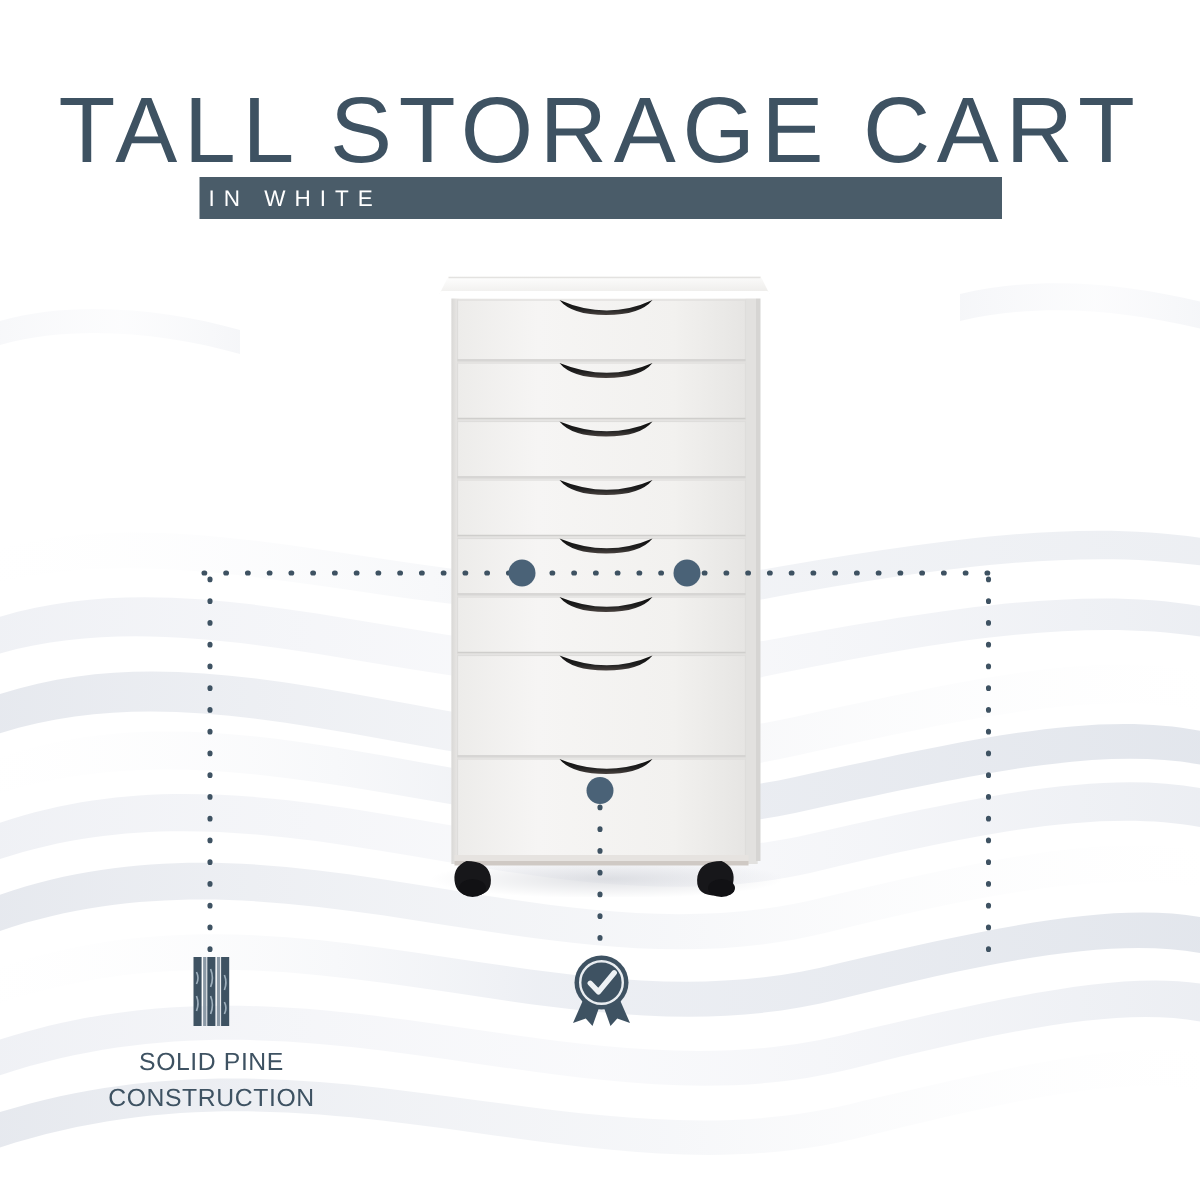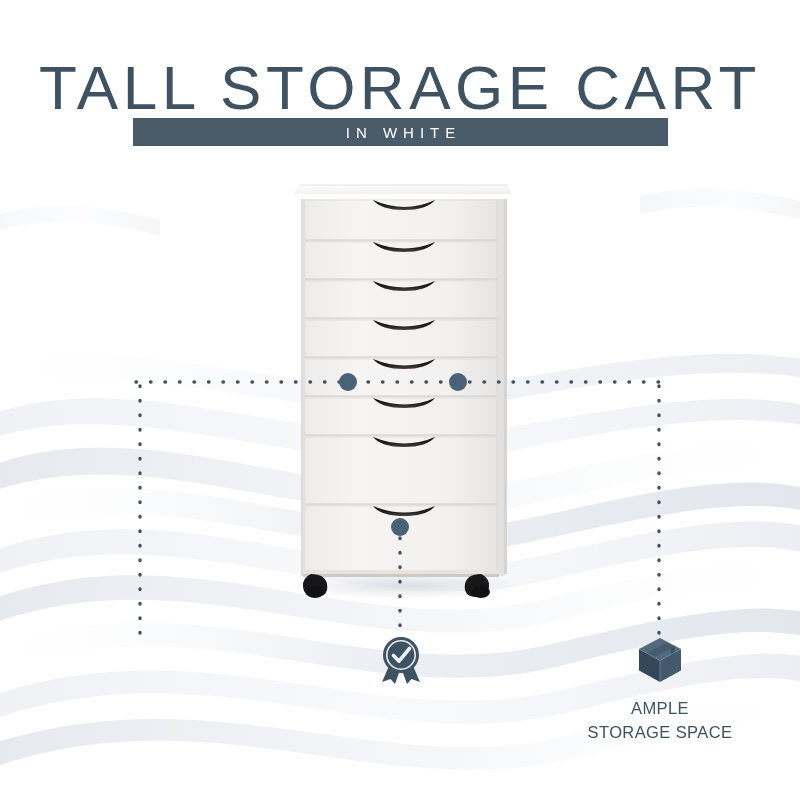--- a/index.html
+++ b/index.html
@@ -47,21 +47,20 @@
   }
   .banner {
     position: absolute;
     left: 133px;
     top: 118px;
     width: 535px;
     height: 28px;
     background: #4a5c69;
     display: flex;
     align-items: center;
-    justify-content: center;
   }
   .banner-text {
     color: #ffffff;
     font-size: 15px;
     letter-spacing: 6px;
     font-weight: 400;
     font-family: "Liberation Sans", sans-serif;
     padding-left: 6px;
   }
 
@@ -249,53 +248,52 @@
 
     <line x1="659" y1="386" x2="659" y2="634" stroke="#3e5262" stroke-width="3.4" stroke-linecap="round" stroke-dasharray="0.5 14"></line>
 
     <line x1="400" y1="538" x2="400" y2="632" stroke="#3e5262" stroke-width="3.4" stroke-linecap="round" stroke-dasharray="0.5 14"></line>
 
     <circle cx="348" cy="382" r="9" fill="#4a6277"></circle>
     <circle cx="458" cy="382" r="9" fill="#4a6277"></circle>
     <circle cx="400" cy="527" r="9" fill="#4a6277"></circle>
   </svg>
 
+  <div class="feature" id="feature-0">
+    <div class="feature-icon">
+      <svg width="34" height="46" viewBox="0 0 34 46" aria-hidden="true">
+        <rect x="5" y="0" width="5.4" height="46" fill="#3e5262"></rect>
+        <rect x="11.4" y="0" width="2.2" height="46" fill="#8b99a6"></rect>
+        <rect x="14.2" y="0" width="5.4" height="46" fill="#3e5262"></rect>
+        <rect x="20.6" y="0" width="2.2" height="46" fill="#8b99a6"></rect>
+        <rect x="23.4" y="0" width="5.4" height="46" fill="#3e5262"></rect>
+
+        <path d="M7,10 q2,4 0,8" stroke="#9fb0bd" stroke-width="1.1" fill="none"></path>
+        <path d="M7,26 q2,5 0,10" stroke="#9fb0bd" stroke-width="1.1" fill="none"></path>
+        <path d="M16.4,8 q2.4,6 0,12" stroke="#9fb0bd" stroke-width="1.1" fill="none"></path>
+        <path d="M16.4,26 q2.4,6 0,12" stroke="#9fb0bd" stroke-width="1.1" fill="none"></path>
+        <path d="M25.6,12 q2,5 0,10" stroke="#9fb0bd" stroke-width="1.1" fill="none"></path>
+        <path d="M25.6,30 q2,4 0,8" stroke="#9fb0bd" stroke-width="1.1" fill="none"></path>
+      </svg>
+    </div>
+    <div class="feature-label">
+      <span class="ln">SOLID PINE</span>
+      <span class="ln">CONSTRUCTION</span>
+    </div>
+  </div>
 
   <div class="feature" id="feature-1">
     <div class="feature-icon">
       <svg width="50" height="50" viewBox="0 0 50 50" aria-hidden="true">
 
         <path d="M13,32 L6,48 L14.5,45 L19,50 L24,36 Z" fill="#3e5262"></path>
         <path d="M37,32 L44,48 L35.5,45 L31,50 L26,36 Z" fill="#3e5262"></path>
 
         <circle cx="25" cy="21" r="18" fill="#3e5262"></circle>
         <circle cx="25" cy="21" r="14.2" fill="none" stroke="#e9edf1" stroke-width="1.6"></circle>
 
         <path d="M17.5,21.5 L23,27.2 L33.5,14.5" fill="none" stroke="#eef2f5" stroke-width="3.6" stroke-linecap="round" stroke-linejoin="round"></path>
       </svg>
     </div>
   </div>
 
-  <div class="feature" id="feature-2">
-    <div class="feature-icon">
-      <svg width="48" height="48" viewBox="0 0 48 48" aria-hidden="true">
-
-        <polygon points="3,13 24,24.5 24,46 3,34.5" fill="#34485a"></polygon>
-
-        <polygon points="45,13 24,24.5 24,46 45,34.5" fill="#44596b"></polygon>
-
-        <polygon points="3,13 24,2 45,13 24,24.5" fill="#536a7c"></polygon>
-
-        <polygon points="31,6.6 38.5,10.4 17.8,21.4 10.4,17.6" fill="#44596b" opacity="0.85"></polygon>
-
-        <path d="M38.5,10.4 L38.5,18 L35,20 L35,12.2 Z" fill="#3b5061"></path>
-
-        <polyline points="3,13 24,24.5 45,13" fill="none" stroke="#6b8093" stroke-width="0.9"></polyline>
-        <line x1="24" y1="24.5" x2="24" y2="46" stroke="#6b8093" stroke-width="0.9"></line>
-      </svg>
-    </div>
-    <div class="feature-label">
-      <span class="ln">AMPLE</span>
-      <span class="ln">STORAGE SPACE</span>
-    </div>
-  </div>
 
 </div>
 
 </body></html>

